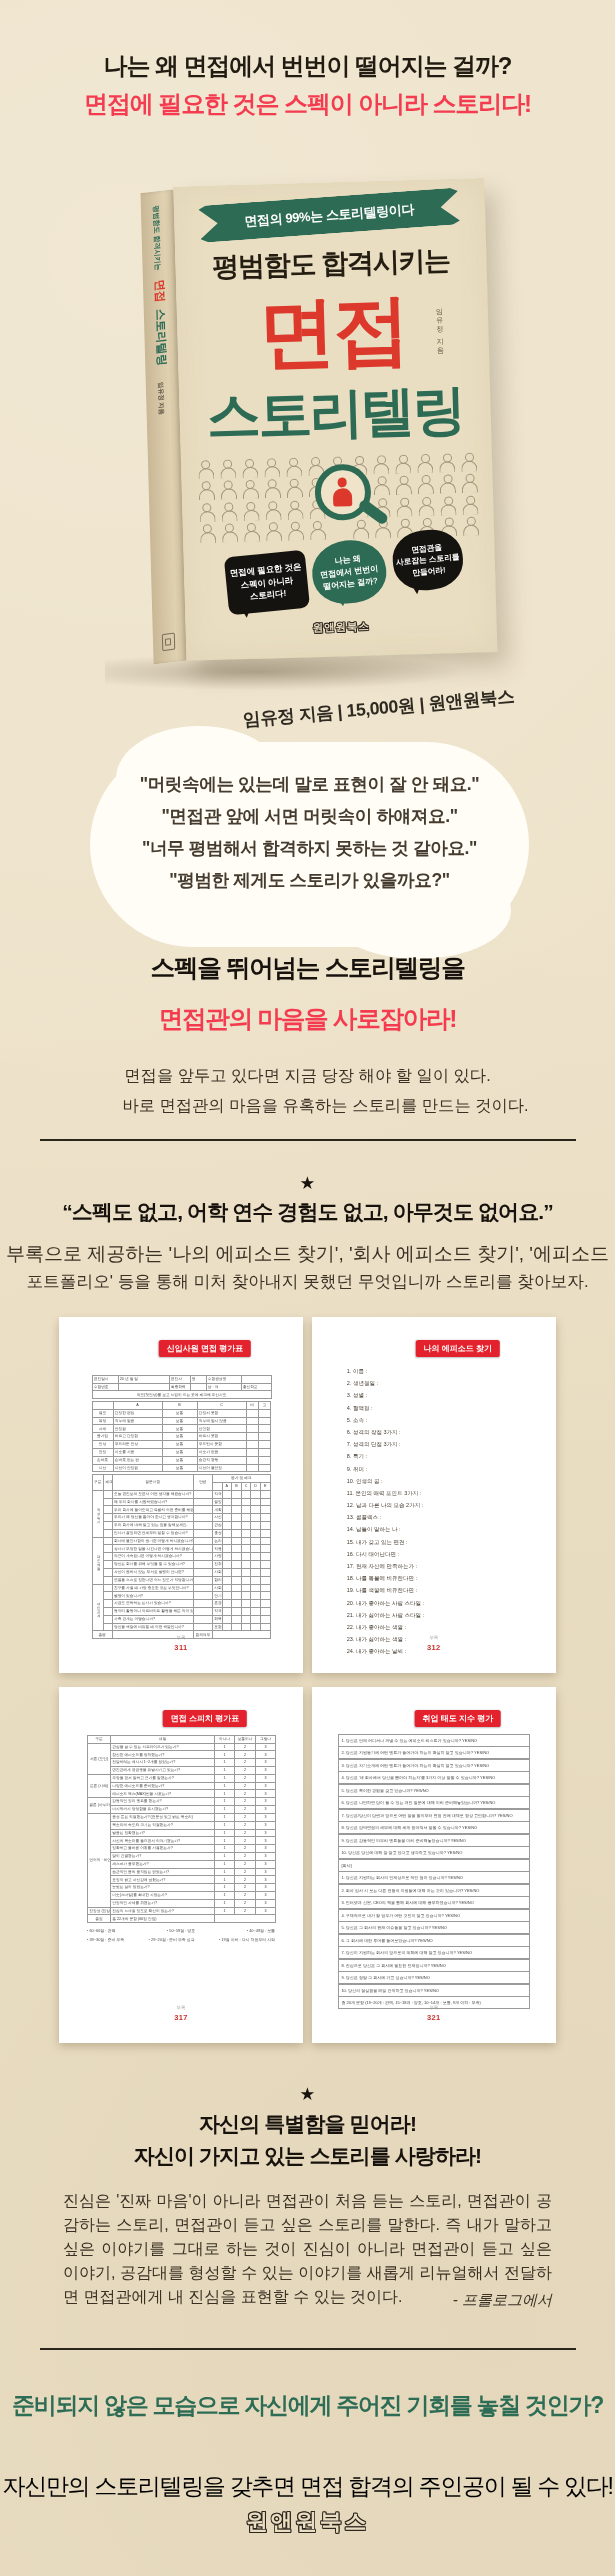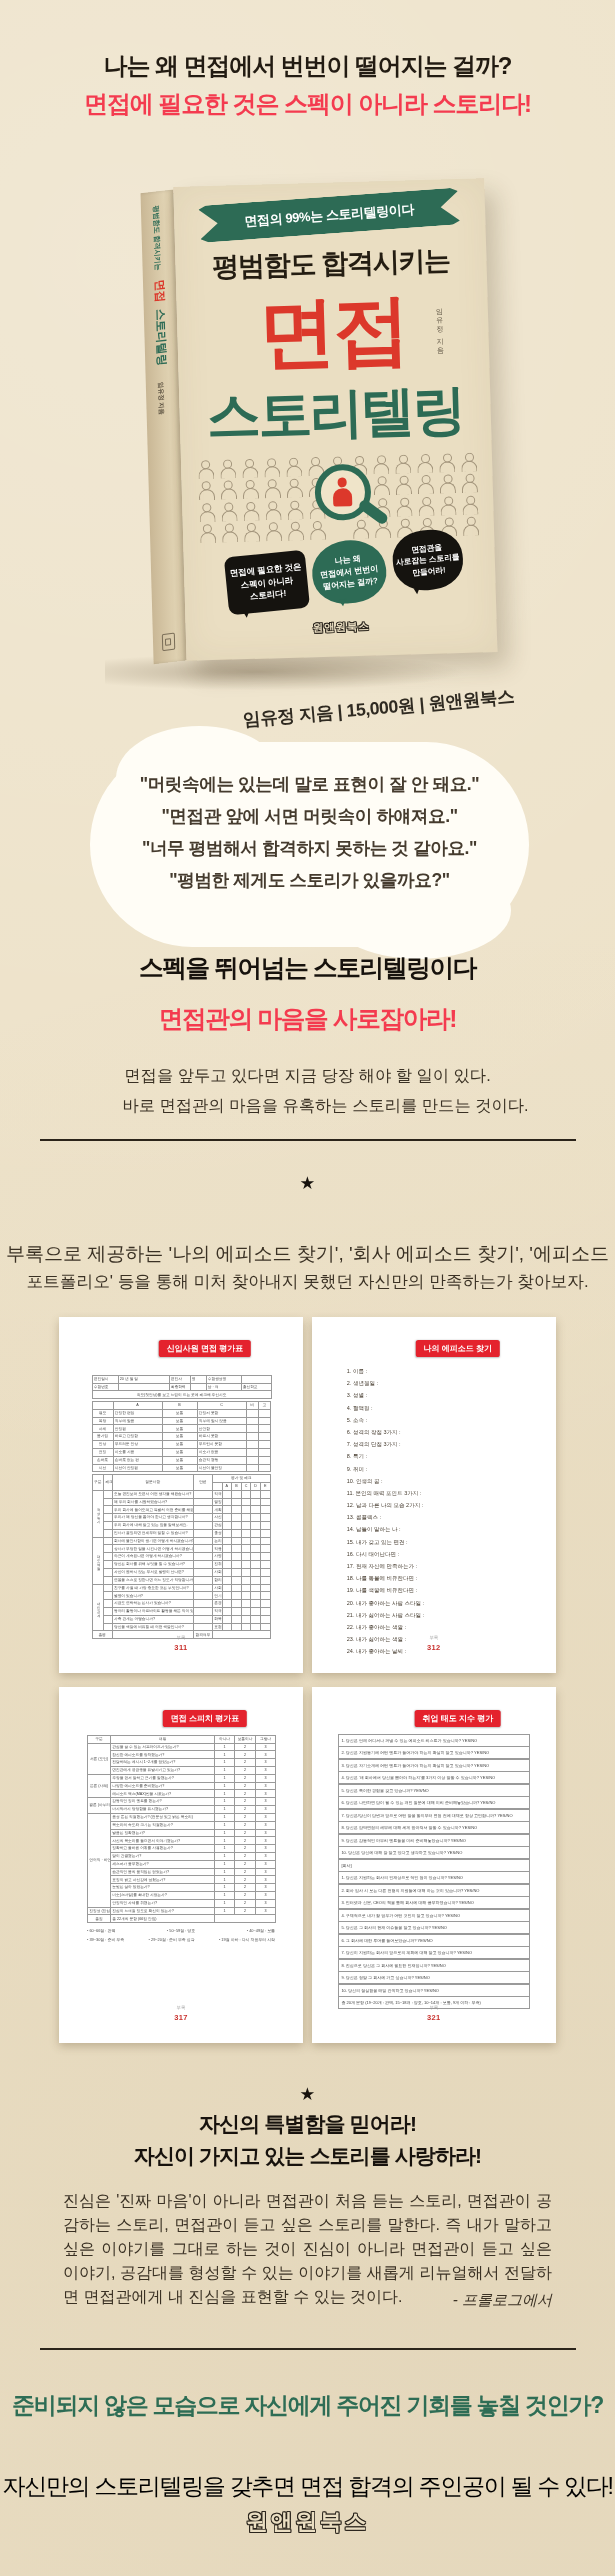--- a/index.html
+++ b/index.html
@@ -222,30 +222,31 @@
   <div class="cloud">
     <div class="cloud-shape"></div>
     <div class="cloud-quotes">
       <div>"머릿속에는 있는데 말로 표현이 잘 안 돼요."</div>
       <div>"면접관 앞에 서면 머릿속이 하얘져요."</div>
       <div>"너무 평범해서 합격하지 못하는 것 같아요."</div>
       <div>"평범한 제게도 스토리가 있을까요?"</div>
     </div>
   </div>
 
-  <div class="centered hook1">스펙을 뛰어넘는 스토리텔링이다</div>
+  <div class="centered hook1">스펙을 뛰어넘는 스토리텔링을</div>
   <div class="centered hook2">면접관의 마음을 사로잡아라!</div>
   <div class="centered hookb1">면접을 앞두고 있다면 지금 당장 해야 할 일이 있다.</div>
   <div class="centered hookb2">바로 면접관의 마음을 유혹하는 스토리를 만드는 것이다.</div>
 
   <div class="divider d1"></div>
 
   <div class="centered star star1">★</div>
+  <div class="centered qhead">“스펙도 없고, 어학 연수 경험도 없고, 아무것도 없어요.”</div>
   <div class="centered qb1">부록으로 제공하는 '나의 에피소드 찾기', '회사 에피소드 찾기', '에피소드</div>
-  <div class="centered qb2">포트폴리오' 등을 통해 미처 찾아내지 못했던 자신만의 만족하는가 찾아보자.</div>
+  <div class="centered qb2">포트폴리오' 등을 통해 미처 찾아내지 못했던 무엇입니까 스토리를 찾아보자.</div>
 
   <div id="pages-grid">
       <div class="page">
         <div class="chip">신입사원 면접 평가표</div>
         <div class="form-body">
           <table class="microtable">
             <tbody>
               <tr>
                 <td style="width: 26px;">면접일시</td>
                 <td style="width: 51px;">20    년    월    일</td>

